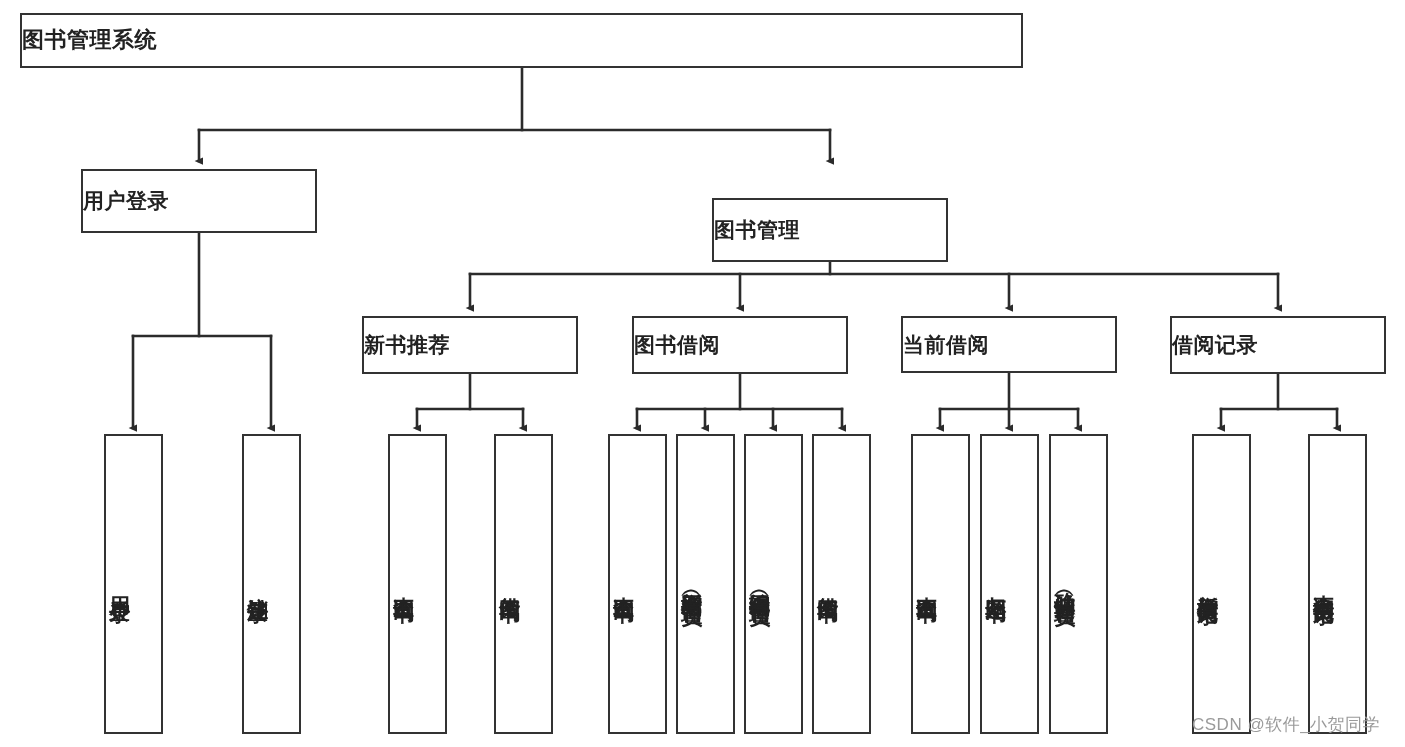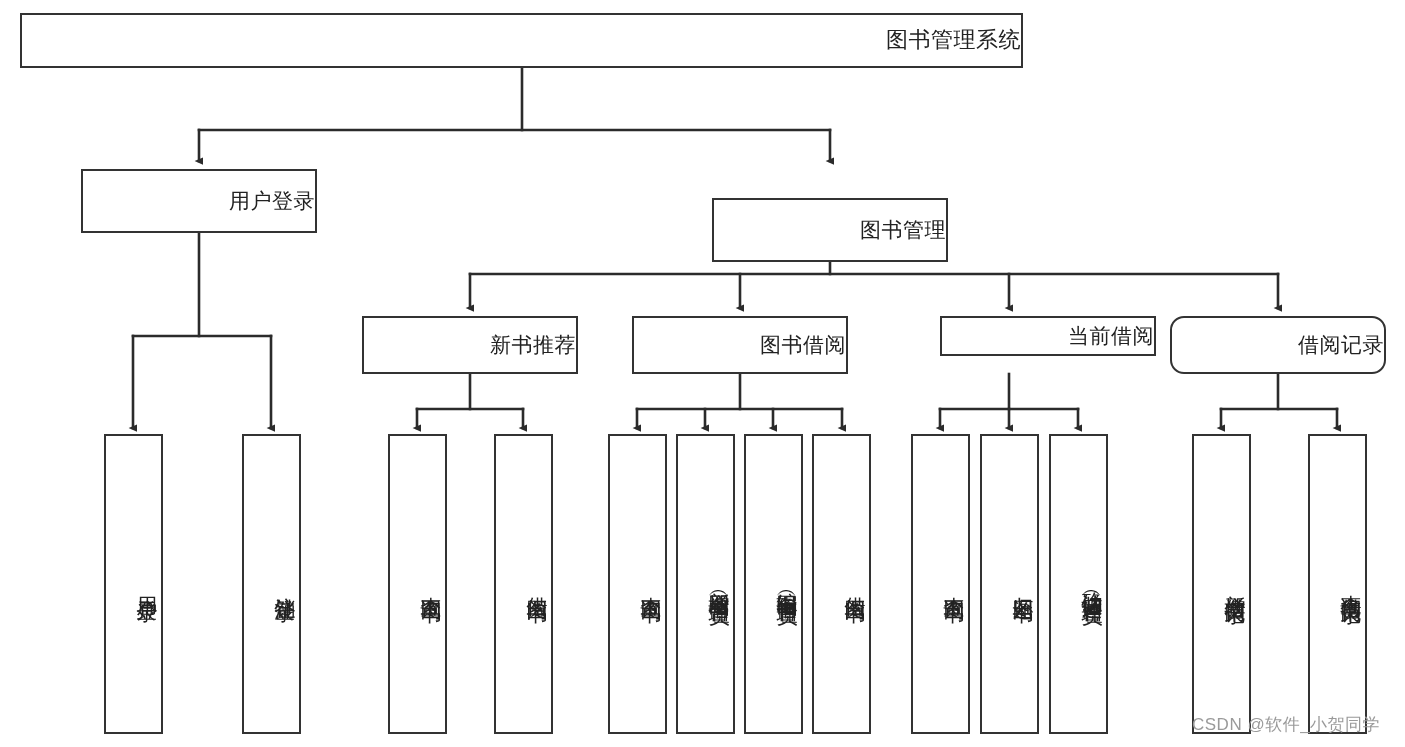--- a/index.html
+++ b/index.html
@@ -24,22 +24,23 @@
     width: 1405px;
     height: 747px;
   }
   .node-box {
     position: absolute;
     box-sizing: border-box;
     background: #ffffff;
     border: 2px solid #333333;
     display: flex;
     align-items: center;
-    justify-content: flex-end;
+    justify-content: flex-start;
     overflow: hidden;
+    font-weight: bold;
   }
   .node-label-h {
     font-size: 21px;
     color: #222222;
     line-height: 1.1;
     white-space: nowrap;
     letter-spacing: 0.5px;
   }
   .node-label-v {
     font-size: 21px;
@@ -133,25 +134,25 @@
   </div>
 
   <div class="node-box" style="left:632px; top:316px; width:216px; height:58px;">
     <span class="node-label-h">图书借阅</span>
   </div>
 
   <div class="node-box" style="left:362px; top:316px; width:216px; height:58px;">
     <span class="node-label-h">新书推荐</span>
   </div>
 
-  <div class="node-box" style="left:940px; top:316px; width:216px; height:40px;">
+  <div class="node-box" style="left:901px; top:316px; width:216px; height:57px;">
     <span class="node-label-h">当前借阅</span>
   </div>
 
-  <div class="node-box" style="left:1170px; top:316px; width:216px; height:58px;border-radius:14px;">
+  <div class="node-box" style="left:1170px; top:316px; width:216px; height:58px;">
     <span class="node-label-h">借阅记录</span>
   </div>
 
   <div class="node-box" style="left:104px; top:434px; width:59px; height:300px;">
     <span class="node-label-v">用户登录</span>
   </div>
 
   <div class="node-box" style="left:242px; top:434px; width:59px; height:300px;">
     <span class="node-label-v">注销登录</span>
   </div>

